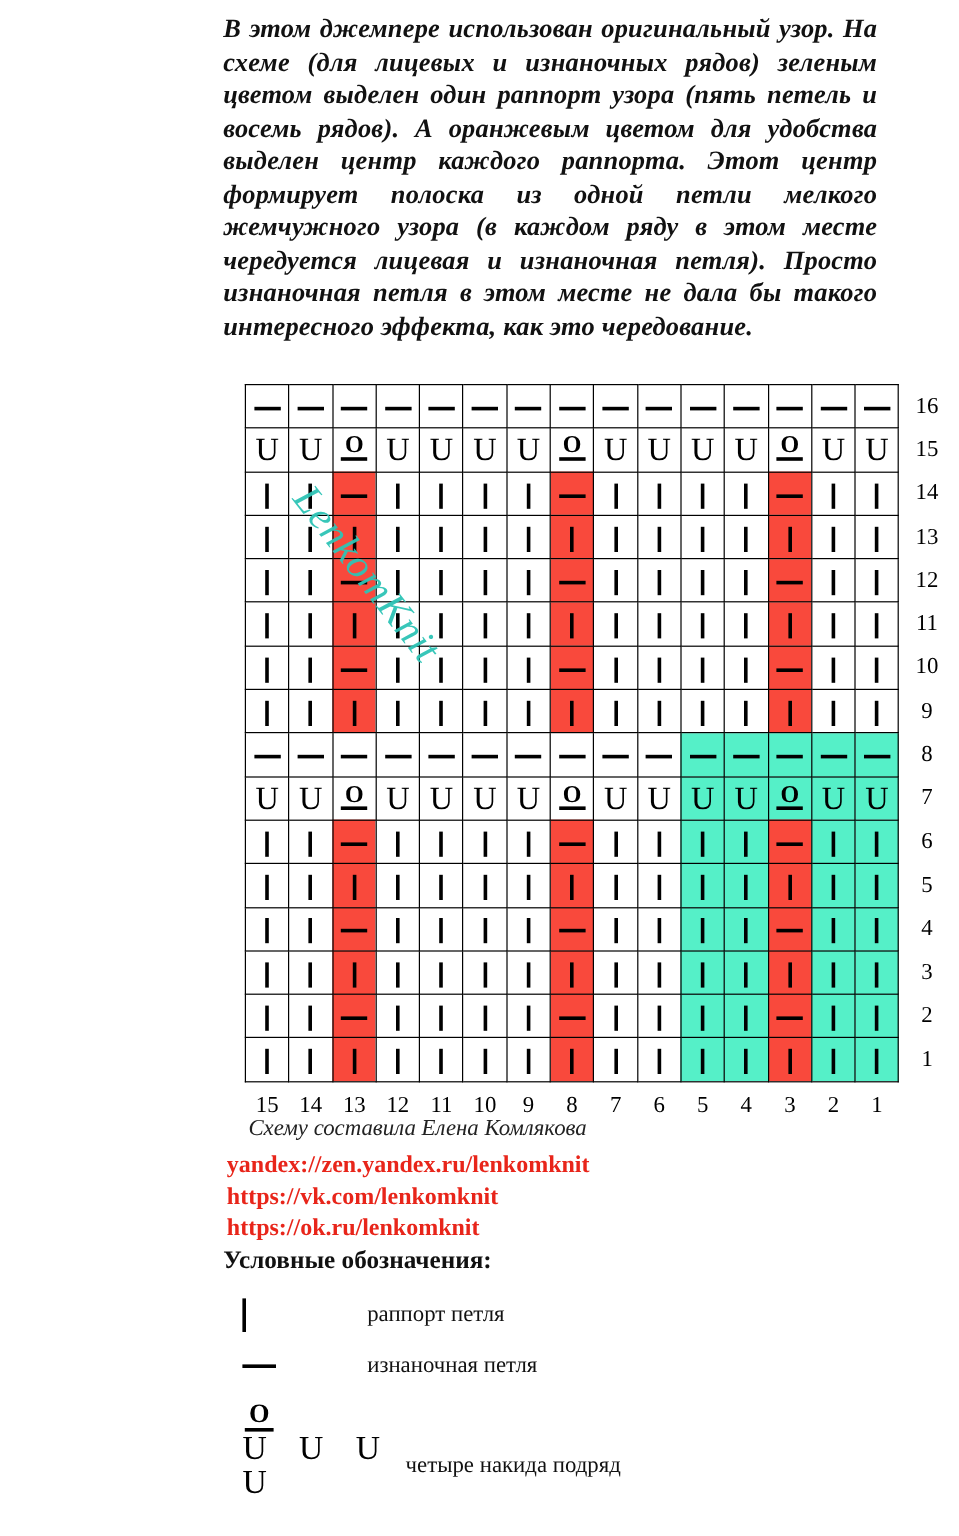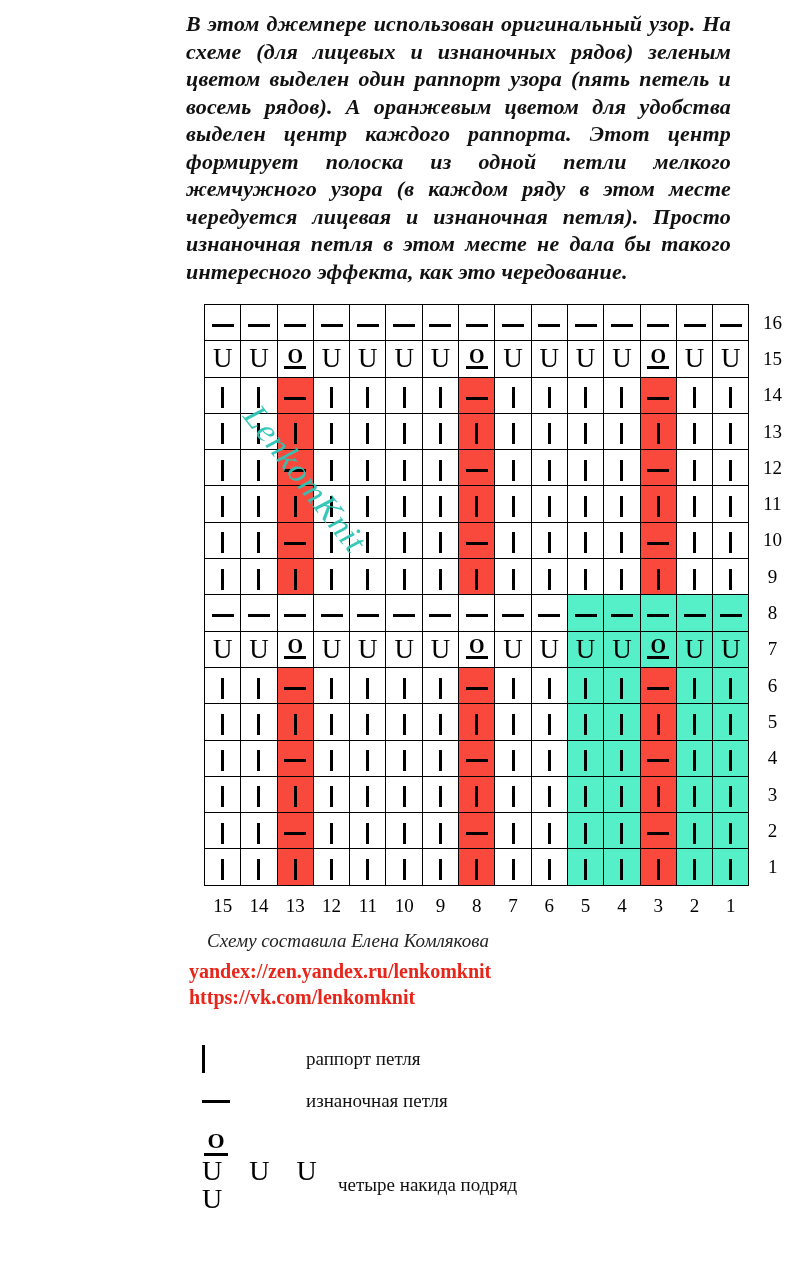--- a/index.html
+++ b/index.html
@@ -28,21 +28,21 @@
     line-height: 27.5px;
     text-align: justify;
     color: #111111;
     letter-spacing: 0.2px;
   }
 
   
   #chart-wrap {
     position: absolute;
     left: 193px;
-    top: 304px;
+    top: 320px;
     padding-left: 11px;
   }
   table.chart {
     border-collapse: collapse;
     table-layout: fixed;
   }
   table.chart td.cell {
     width: 35.3px;
     height: 35.3px;
     border: 1.6px solid #000000;
@@ -556,23 +556,25 @@
       </tbody>
   </table>
 </div>
 
 <div id="watermark">LenkomKnit</div>
 
 <div id="credits">
   <div class="author">Схему составила Елена Комлякова</div>
   <a class="link" href="#">yandex://zen.yandex.ru/lenkomknit</a>
   <a class="link" href="#">https://vk.com/lenkomknit</a>
+  <a class="link" href="#">https://ok.ru/lenkomknit</a>
 </div>
 
 <div id="legend">
+  <div class="legend-title">Условные обозначения:</div>
 
   <div class="legend-row">
     <div class="legend-sym">
       <span class="sym-knit"></span>
     </div>
     <div class="legend-text">раппорт петля</div>
   </div>
 
   <div class="legend-row">
     <div class="legend-sym">

